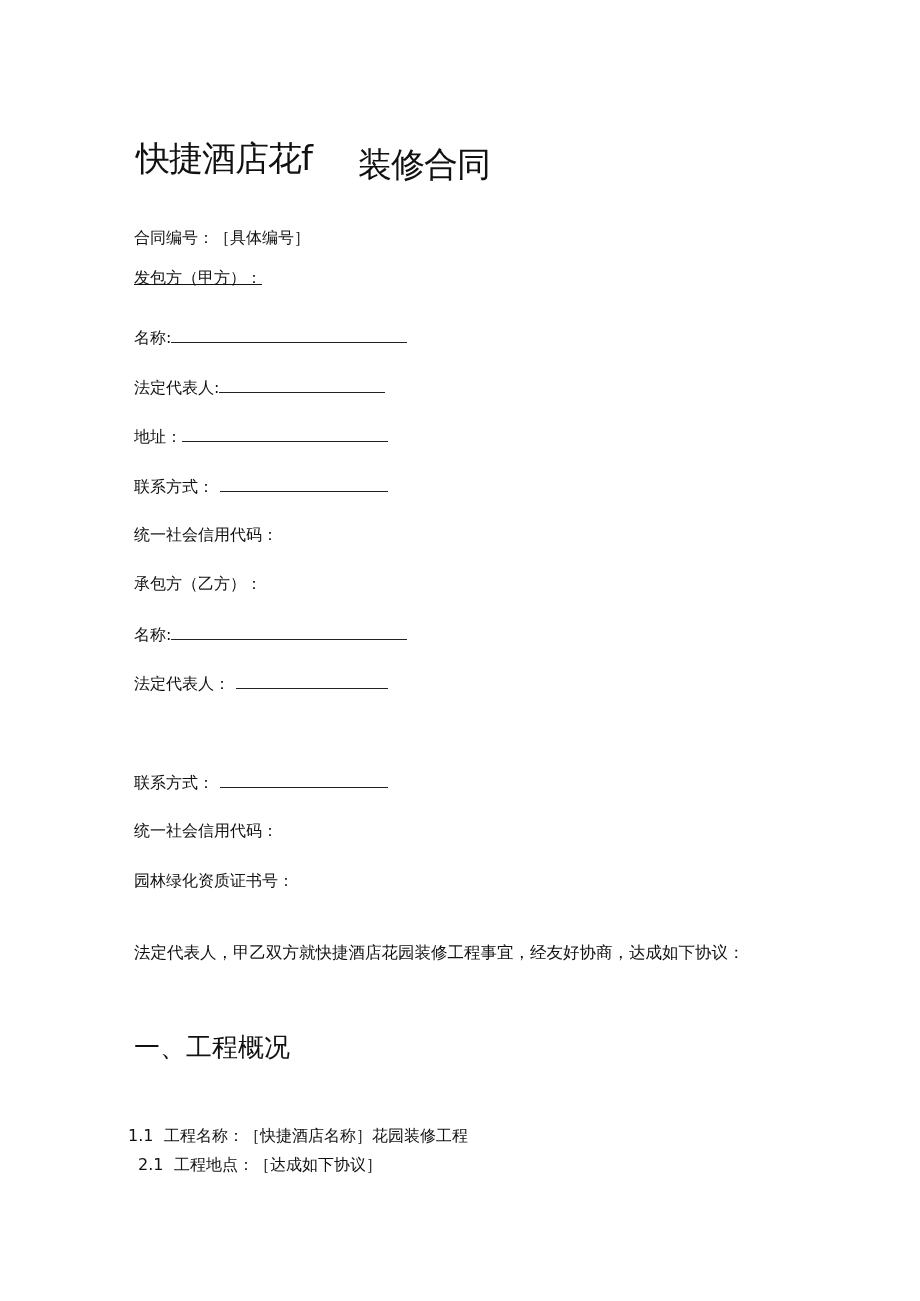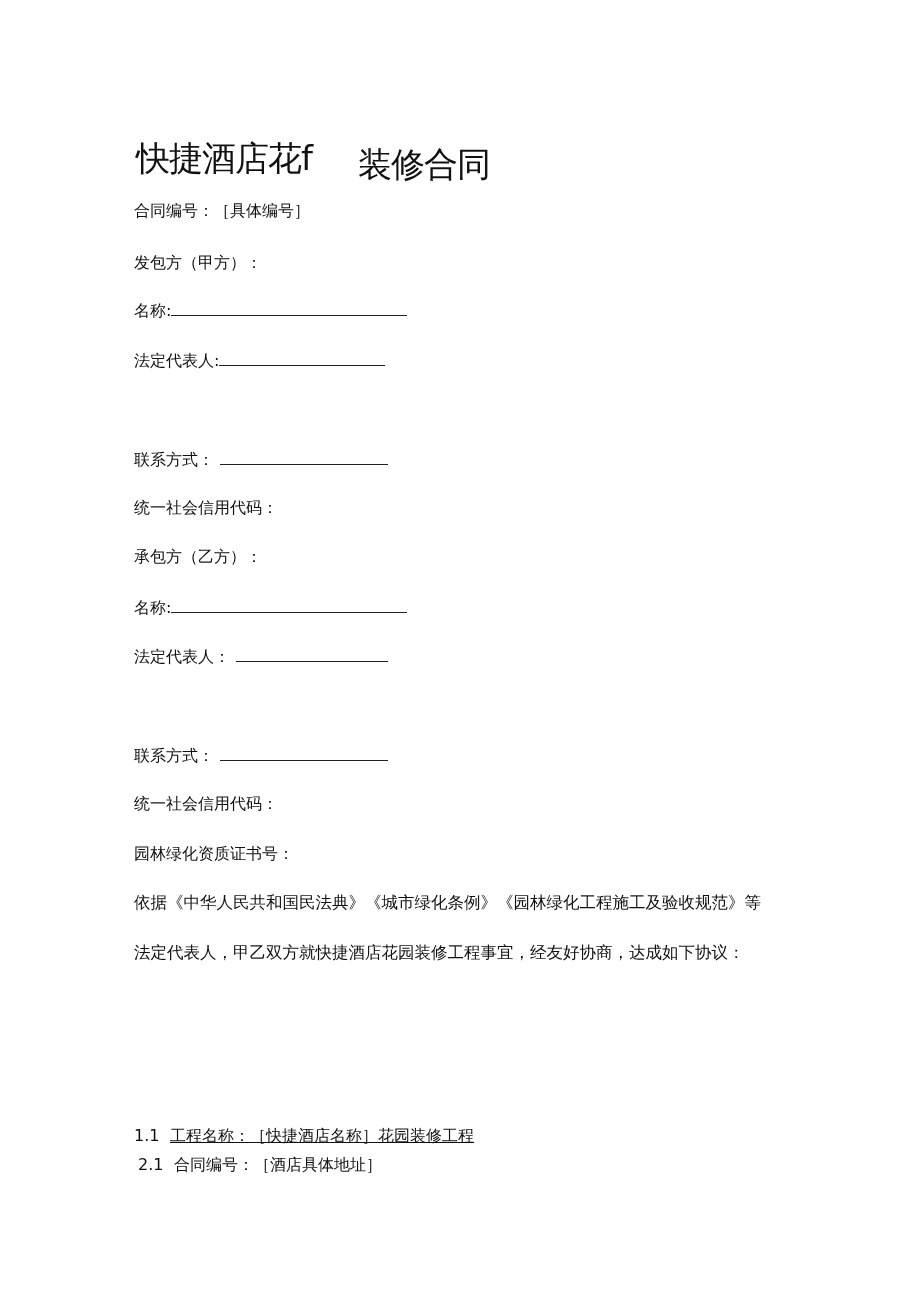--- a/index.html
+++ b/index.html
@@ -9,51 +9,54 @@
       color: #111111;
     }
     .page { position: absolute; left: 0; top: 0; width: 820px; height: 1301px; }
     .title {
       position: absolute; left: 136px; top: 136px;
       font-size: 34px; line-height: 44px; white-space: nowrap; letter-spacing: -1px;
     }
     .title .gap { display: inline-block; width: 46px; }
     .title .part2 { position: relative; top: 6px; }
     .line {
-      position: absolute; left: 134px; font-size: 16px; line-height: 22px; white-space: nowrap;
+      position: absolute; left: 134px; font-size: 16px; line-height: 22px; white-space: nowrap; margin-top: 27px;
     }
     .blank {
       display: inline-block; border-bottom: 1px solid #222; height: 16px; vertical-align: baseline;
     }
     .para { position: absolute; left: 134px; font-size: 16.5px; line-height: 22px; white-space: nowrap; }
     .h1 { position: absolute; left: 134px; top: 1030px; font-size: 26px; line-height: 34px; white-space: nowrap; }
     .item { position: absolute; font-size: 16px; line-height: 22px; white-space: nowrap; }
     .item .num { display: inline-block; width: 36px; }
   </style>
 </head>
 <body>
 
 <div class="page">
 
   <div class="title">
     <span>快捷酒店花f</span><span class="gap"></span><span class="part2">装修合同</span>
   </div>
 
   <div class="line" style="top:200px;">合同编号：［具体编号］</div>
 
-  <div class="line" style="top:252px;">发包方（甲方）：</div>
+  <div class="line" style="top:240px;text-decoration:underline;">发包方（甲方）：</div>
 
   <div class="line" style="top:299px;">
     <span>名称:</span><span class="blank" style="width:236px;"></span>
   </div>
 
   <div class="line" style="top:349px;text-align:center;">
     <span>法定代表人:</span><span class="blank" style="width:166px;"></span>
   </div>
 
+  <div class="line" style="top:398px;">
+    <span>地址：</span><span class="blank" style="width:206px;"></span>
+  </div>
 
   <div class="line" style="top:448px;">
     <span>联系方式：</span><span class="blank" style="width:168px; margin-left:6px;"></span>
   </div>
 
   <div class="line" style="top:497px;">统一社会信用代码：</div>
 
   <div class="line" style="top:546px;">承包方（乙方）：</div>
 
   <div class="line" style="top:596px;">
@@ -66,24 +69,24 @@
 
 
   <div class="line" style="top:744px;">
     <span>联系方式：</span><span class="blank" style="width:168px; margin-left:6px;"></span>
   </div>
 
   <div class="line" style="top:793px;">统一社会信用代码：</div>
 
   <div class="line" style="top:843px;">园林绿化资质证书号：</div>
 
-  <div class="para" style="top:892px;"> 依据《中华人民共和国民法典》《城市绿化条例》《园林绿化工程施工及验收规范》等</div>
   <div class="para" style="top:942px;">法定代表人，甲乙双方就快捷酒店花园装修工程事宜，经友好协商，达成如下协议：</div>
 
+  <div class="h1">一、工程概况</div>
 
-  <div class="item" style="left:134px; top:1125px;text-decoration:underline;">
+  <div class="item" style="left:128px; top:1125px;">
     <span class="num">1.1</span><span>工程名称：［快捷酒店名称］花园装修工程</span>
   </div>
   <div class="item" style="left:138px; top:1154px;">
-    <span class="num">2.1</span><span>合同编号：［酒店具体地址］</span>
+    <span class="num">2.1</span><span>工程地点：［达成如下协议］</span>
   </div>
 
 </div>
 
 </body></html>

